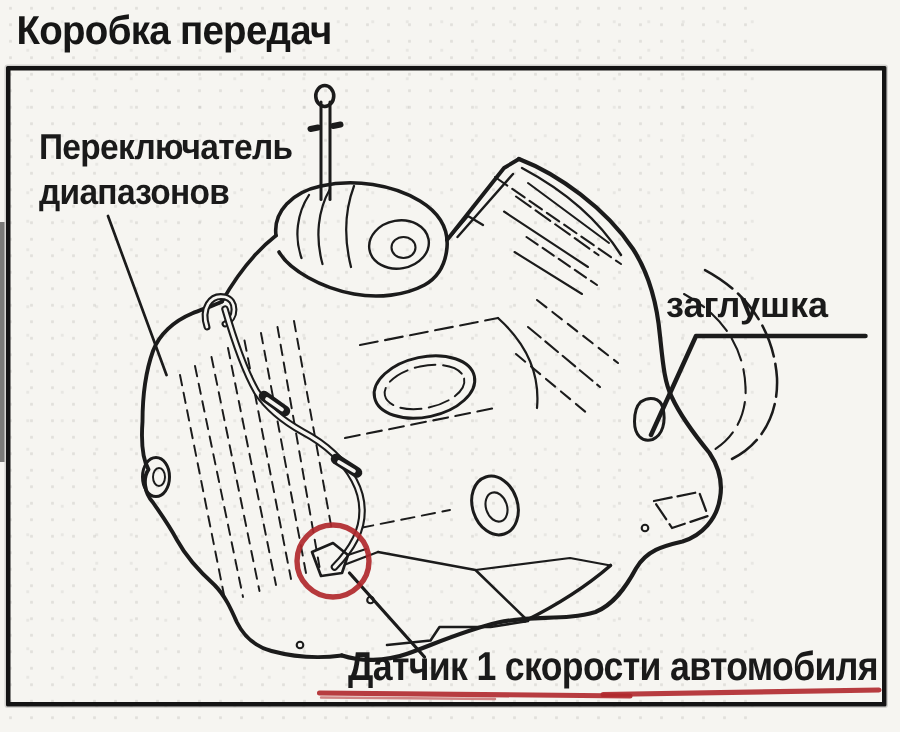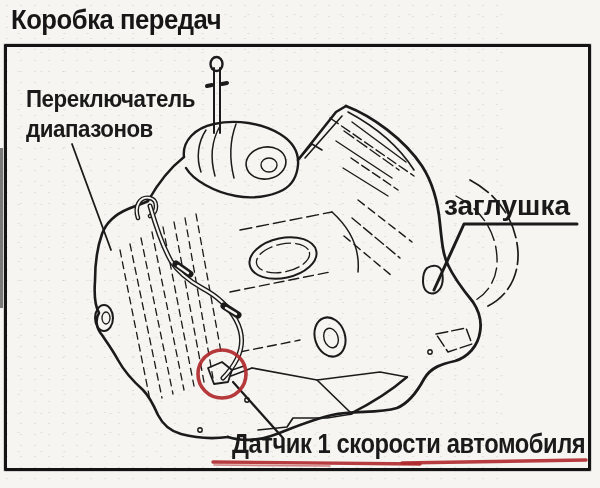--- a/index.html
+++ b/index.html
@@ -29,21 +29,21 @@
     border:3px solid #141414;border-radius:1px;
     box-shadow:0 0 0 1px rgba(20,20,20,.15);
   }
   .art{position:absolute;left:0;top:0;width:600px;height:488px;z-index:1;}
   .callout{
     position:absolute;z-index:2;color:#1a1a1a;font-weight:700;
     transform-origin:left top;white-space:pre-line;
   }
   .callout.range{left:26px;top:84px;width:200px;font-size:24px;line-height:1.25;
     letter-spacing:-0.5px;transform:scaleX(.93);}
-  .callout.plug{left:444px;top:190px;font-size:28px;letter-spacing:0;white-space:nowrap;}
+  .callout.plug{left:444px;top:190px;font-size:24px;letter-spacing:0;white-space:nowrap;}
   .callout.sensor{left:232px;top:429px;font-size:27px;letter-spacing:-0.5px;
     transform:scaleX(.88);white-space:nowrap;}
   .edge-artifact{
     position:absolute;left:0;top:148px;width:3px;height:160px;
     background:rgba(20,20,20,.55);z-index:0;
   }
 </style>
 </head>
 <body>
 

